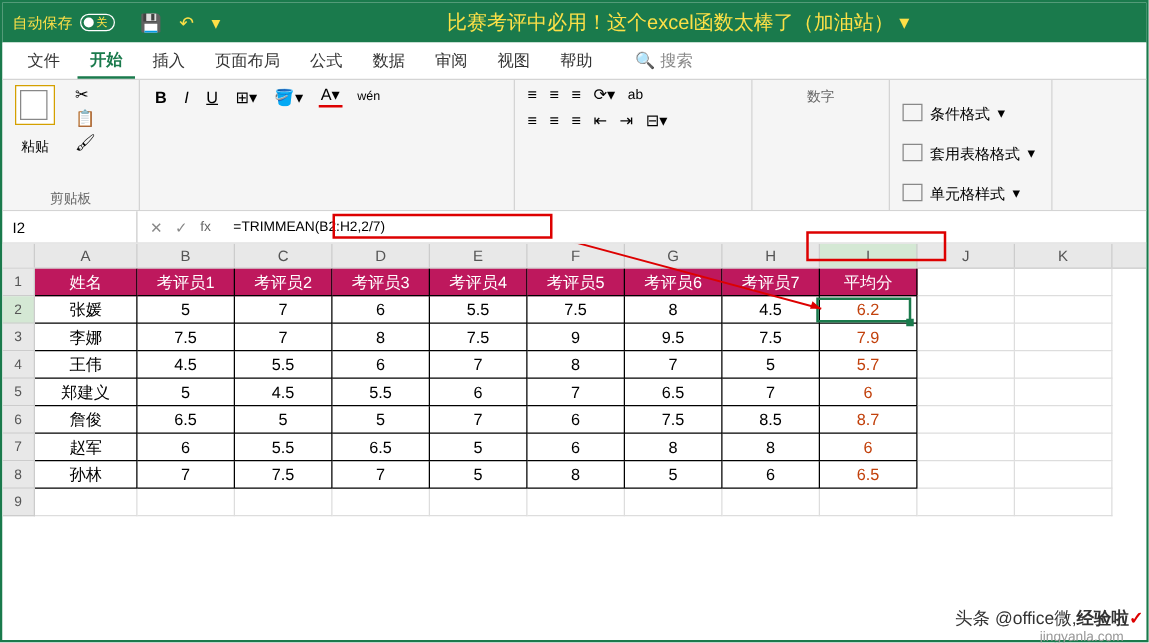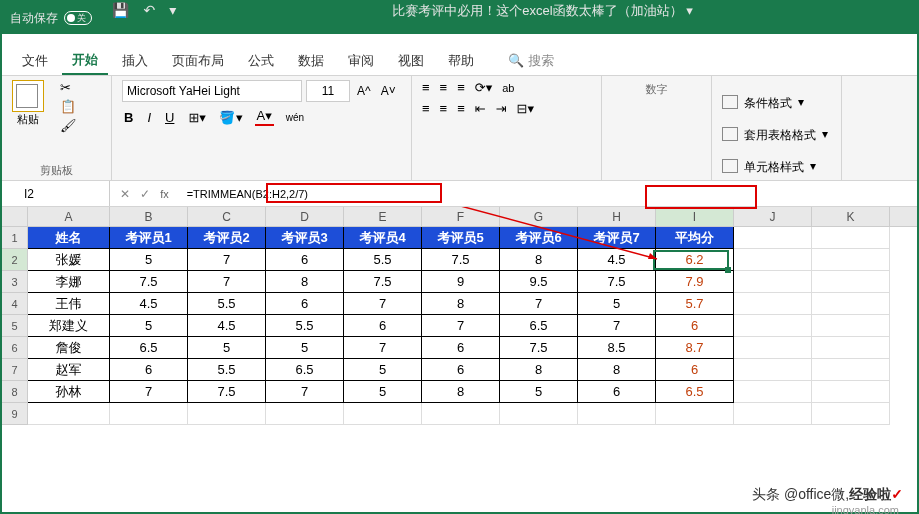--- a/index.html
+++ b/index.html
@@ -1,33 +1,33 @@
 <!DOCTYPE html>
 <html><head>
 <meta charset="utf-8">
 <style>
 * { margin: 0; padding: 0; box-sizing: border-box; font-family: "Microsoft YaHei", sans-serif; }
 body { background: #f0f0f0; width: 919px; height: 514px; overflow: hidden; position: relative; }
 .app { border: 2px solid #1a7a4c; background: #fff; width: 100%; height: 100%; display: flex; flex-direction: column; }
-.titlebar { background: #1a7a4c; height: 32px; display: flex; color: #e5e5e5; font-size: 12px; padding: 0 8px; }
+.titlebar { background: #1a7a4c; height: 32px; display: flex; align-items: center; color: #fde047; font-size: 12px; padding: 0 8px; }
 .autosave { display: flex; align-items: center; gap: 6px; }
 .toggle { width: 28px; height: 14px; border: 1px solid #fff; border-radius: 8px; display: flex; align-items: center; padding: 0 2px; font-size: 9px; }
 .toggle-knob { width: 8px; height: 8px; background: #fff; border-radius: 50%; margin-right: 2px; }
 .title-icons { display: flex; gap: 14px; margin-left: 20px; }
 .title-icons span { cursor: pointer; font-size: 14px; }
-.doc-title { flex: 1; text-align: center; font-size: 13px; }
-.menubar { background: #fff; height: 30px; display: flex; align-items: center; border-bottom: 1px solid #d4d4d4; padding: 0 10px; gap: 4px; margin-top: 12px; }
+.doc-title { flex: 1; text-align: center; font-size: 16px; }
+.menubar { background: #fff; height: 30px; display: flex; align-items: center; border-bottom: 1px solid #d4d4d4; padding: 0 10px; gap: 4px; }
 .menu-item { padding: 4px 10px; font-size: 13px; cursor: pointer; color: #333; }
 .menu-item.active { background: #fff; color: #1a7a4c; border-bottom: 2px solid #1a7a4c; font-weight: bold; }
 .search-box { margin-left: 20px; display: flex; align-items: center; gap: 4px; font-size: 13px; color: #888; }
 .ribbon { background: #f5f5f5; height: 105px; display: flex; border-bottom: 1px solid #d4d4d4; }
 .ribbon-group { border-right: 1px solid #d4d4d4; padding: 4px 10px 2px; display: flex; flex-direction: column; justify-content: space-between; }
 .ribbon-group-label { text-align: center; font-size: 11px; color: #666; padding-top: 2px; }
 .clipboard-grp { width: 110px; }
-.paste-btn { display: flex; flex-direction: column; align-items: center; font-size: 11px; gap: 0; }
+.paste-btn { display: flex; flex-direction: column; align-items: center; font-size: 11px; gap: 10px; }
 .paste-icon { width: 32px; height: 32px; background: #fff; border: 1px solid #d4a000; position: relative; }
 .paste-icon::before { content: ''; position: absolute; top: 3px; left: 3px; width: 20px; height: 22px; background: #fff; border: 1px solid #888; }
 .clip-tools { display: flex; flex-direction: column; gap: 4px; font-size: 13px; margin-left: 6px; }
 .clip-row { display: flex; gap: 10px; align-items: flex-start; }
 .font-grp { width: 300px; }
 .font-row1 { display: flex; gap: 4px; align-items: center; margin-bottom: 6px; }
 .font-sel { border: 1px solid #ccc; height: 22px; font-size: 12px; padding: 0 4px; background: #fff; width: 180px; }
 .size-sel { border: 1px solid #ccc; height: 22px; width: 44px; font-size: 12px; text-align: center; background: #fff; }
 .aa { font-size: 12px; cursor: pointer; padding: 0 3px; }
 .font-row2 { display: flex; gap: 10px; align-items: center; font-size: 13px; }
@@ -36,47 +36,47 @@
 .red-under { border-bottom: 2px solid #d00; padding-bottom: 1px; }
 .align-grp { width: 190px; }
 .align-row { display: flex; gap: 10px; align-items: center; font-size: 13px; margin-bottom: 6px; }
 .num-grp { width: 110px; }
 .num-sel { border: 1px solid #ccc; width: 90px; height: 22px; font-size: 12px; background: #fff; margin-bottom: 6px; }
 .num-row { display: flex; gap: 8px; font-size: 13px; }
 .style-grp { width: 130px; }
 .style-item { display: flex; align-items: flex-start; gap: 6px; font-size: 12px; margin-bottom: 3px; cursor: pointer; margin-top: 15px; }
 .style-icon { width: 16px; height: 14px; border: 1px solid #888; }
 .formula-bar { height: 26px; display: flex; align-items: center; border-bottom: 1px solid #d4d4d4; background: #fff; }
-.name-box { width: 108px; border-right: 1px solid #ccc; padding: 0 22px; font-size: 12px; height: 100%; display: flex; align-items: center; }
+.name-box { width: 108px; border-right: 1px solid #ccc; padding: 0 8px; font-size: 12px; height: 100%; display: flex; align-items: center; }
 .fx-tools { display: flex; align-items: center; gap: 10px; padding: 0 10px; color: #888; font-size: 12px; }
 .fx-label { font-size: 11px; color: #666; }
 .formula-input { flex: 1; padding: 0 8px; font-size: 11px; position: relative; }
 .grid-area { flex: 1; overflow: hidden; background: #fff; position: relative; }
 .col-headers { display: flex; height: 20px; background: #e8e8e8; border-bottom: 1px solid #ccc; }
 .corner { width: 26px; border-right: 1px solid #ccc; background: #e8e8e8; }
 .col-h { border-right: 1px solid #ccc; text-align: center; font-size: 12px; color: #555; line-height: 20px; }
 .col-h.sel { background: #d4e8d4; }
 .sheet-rows { display: flex; flex-direction: column; }
 .sheet-row { display: flex; height: 22px; }
 .row-h { width: 26px; border-right: 1px solid #ccc; border-bottom: 1px solid #ccc; background: #e8e8e8; text-align: center; font-size: 11px; line-height: 22px; color: #555; }
 .row-h.sel { background: #d4e8d4; }
 .cell { border-right: 1px solid #000; border-bottom: 1px solid #000; text-align: center; font-size: 13px; line-height: 22px; overflow: hidden; }
-.cell.hdr { background: #1d4ed8; color: #fff; font-weight: bold; }
+.cell.hdr { background: #be185d; color: #fff; font-weight: normal; }
 .cell.empty { border-right: 1px solid #ddd; border-bottom: 1px solid #ddd; }
 .cell.avg { color: #c2410c; }
 .cw-a { width: 82px; } .cw-b { width: 78px; } .cw-c { width: 78px; } .cw-d { width: 78px; }
 .cw-e { width: 78px; } .cw-f { width: 78px; } .cw-g { width: 78px; } .cw-h { width: 78px; }
 .cw-i { width: 78px; } .cw-j { width: 78px; } .cw-k { width: 78px; }
 .red-box { position: absolute; border: 2px solid #d00; pointer-events: none; }
 .red-box.formula { top: 2px; left: 264px; width: 176px; height: 20px; }
 .red-box.cell-i2 { top: 185px; left: 645px; width: 112px; height: 24px; }
 .arrow-svg { position: absolute; top: 0; left: 0; pointer-events: none; }
 .sel-border { position: absolute; border: 2px solid #1a7a4c; pointer-events: none; top: 43px; left: 651px; width: 76px; height: 20px; }
 .fill-handle { position: absolute; width: 6px; height: 6px; background: #1a7a4c; top: 60px; left: 723px; }
-.watermark { position: absolute; bottom: 10px; right: 16px; font-size: 14px; color: #333; }
+.watermark { position: absolute; bottom: 10px; right: 4px; font-size: 14px; color: #333; }
 .watermark .check { color: #d00; font-weight: bold; }
 .wm2 { position: absolute; bottom: -2px; right: 20px; font-size: 11px; color: #999; }
 </style>
 </head>
 <body>
 
 <div class="app">
   <div class="titlebar">
     <div class="autosave">
       <span>自动保存</span>
@@ -122,26 +122,20 @@
           <span>✂</span>
           <span>📋</span>
           <span>🖌</span>
         </div>
       </div>
       <div class="ribbon-group-label">剪贴板</div>
     </div>
 
     <div class="ribbon-group font-grp">
       <div>
-        <div class="font-row1">
-          <input class="font-sel" value="Microsoft YaHei Light" style="">
-          <input class="size-sel" value="11" style="">
-          <span class="aa">A^</span>
-          <span class="aa">A˅</span>
-        </div>
         <div class="font-row2">
           <span class="font-btn" style="font-weight:bold">B</span>
           <span class="font-btn" style="font-style:italic">I</span>
           <span class="font-btn underline">U</span>
           <span class="font-btn">⊞▾</span>
           <span class="font-btn">🪣▾</span>
           <span class="font-btn red-under">A▾</span>
           <span class="font-btn" style="font-size:10px">wén</span>
         </div>
       </div>

